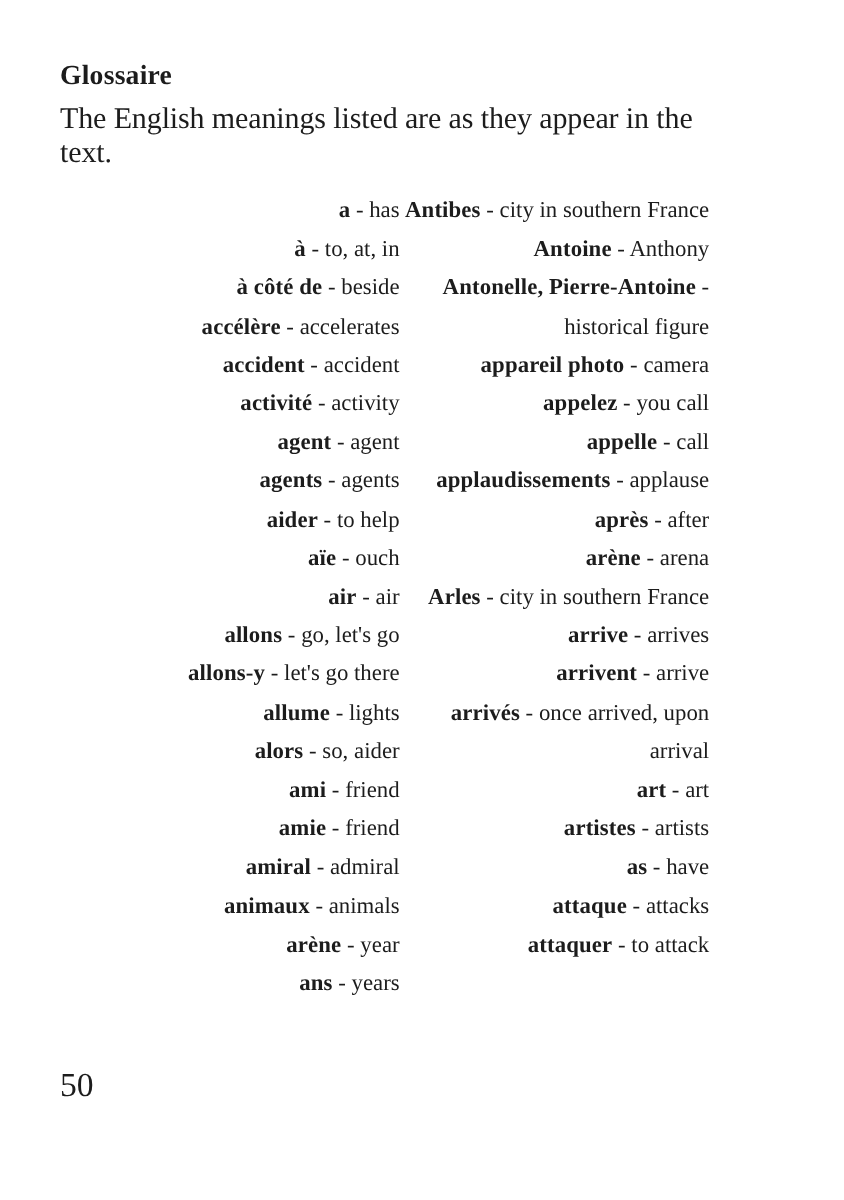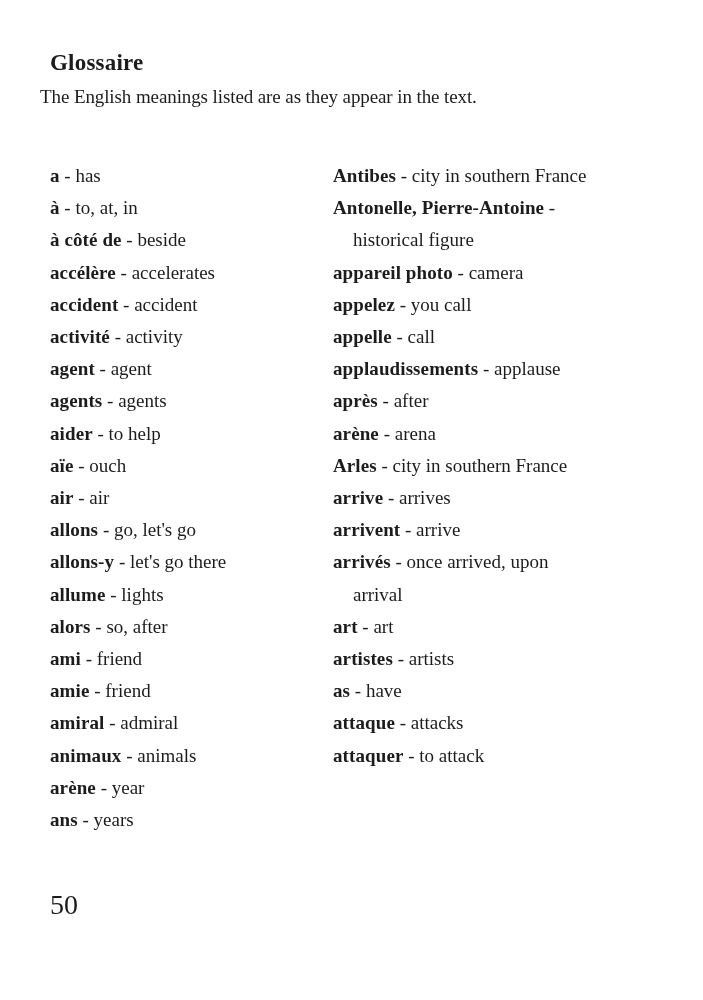--- a/index.html
+++ b/index.html
@@ -20,31 +20,32 @@
   .title {
     position: absolute;
     left: 50px;
     top: 50px;
     font-size: 23px;
     font-weight: bold;
     letter-spacing: 0.2px;
   }
   .subtitle {
     position: absolute;
-    left: 40px;
+    left: 50px;
     top: 86px;
-    font-size: 19px;
+    font-size: 25px;
     letter-spacing: -0.1px;
   }
   .columns {
     position: absolute;
     left: 50px;
     top: 160px;
     width: 610px;
     display: flex;
+    text-align: right;
   }
   .col {
     font-size: 19px;
     line-height: 32.2px;
   }
   .col-left  { width: 283px; margin-right: 0; }
   .col-right { width: 258px; }
   .entry {
     padding-left: 20px;
     text-indent: -20px;
@@ -73,30 +74,31 @@
         <div class="entry"><strong>accident</strong><span> - </span><span>accident</span></div>
         <div class="entry"><strong>activité</strong><span> - </span><span>activity</span></div>
         <div class="entry"><strong>agent</strong><span> - </span><span>agent</span></div>
         <div class="entry"><strong>agents</strong><span> - </span><span>agents</span></div>
         <div class="entry"><strong>aider</strong><span> - </span><span>to help</span></div>
         <div class="entry"><strong>aïe</strong><span> - </span><span>ouch</span></div>
         <div class="entry"><strong>air</strong><span> - </span><span>air</span></div>
         <div class="entry"><strong>allons</strong><span> - </span><span>go, let's go</span></div>
         <div class="entry"><strong>allons-y</strong><span> - </span><span>let's go there</span></div>
         <div class="entry"><strong>allume</strong><span> - </span><span>lights</span></div>
-        <div class="entry"><strong>alors</strong><span> - </span><span>so, after</span></div>
+        <div class="entry"><strong>alors</strong><span> - </span><span>so, aider</span></div>
         <div class="entry"><strong>ami</strong><span> - </span><span>friend</span></div>
         <div class="entry"><strong>amie</strong><span> - </span><span>friend</span></div>
         <div class="entry"><strong>amiral</strong><span> - </span><span>admiral</span></div>
         <div class="entry"><strong>animaux</strong><span> - </span><span>animals</span></div>
         <div class="entry"><strong>arène</strong><span> - </span><span>year</span></div>
         <div class="entry"><strong>ans</strong><span> - </span><span>years</span></div>
       </div>
     <div class="col col-right" id="right-column">
         <div class="entry"><strong>Antibes</strong><span> - </span><span>city in southern France</span></div>
+        <div class="entry"><strong>Antoine</strong><span> - </span><span>Anthony</span></div>
         <div class="entry"><strong>Antonelle, Pierre-Antoine</strong><span> - </span><span>historical figure</span></div>
         <div class="entry"><strong>appareil photo</strong><span> - </span><span>camera</span></div>
         <div class="entry"><strong>appelez</strong><span> - </span><span>you call</span></div>
         <div class="entry"><strong>appelle</strong><span> - </span><span>call</span></div>
         <div class="entry"><strong>applaudissements</strong><span> - </span><span>applause</span></div>
         <div class="entry"><strong>après</strong><span> - </span><span>after</span></div>
         <div class="entry"><strong>arène</strong><span> - </span><span>arena</span></div>
         <div class="entry"><strong>Arles</strong><span> - </span><span>city in southern France</span></div>
         <div class="entry"><strong>arrive</strong><span> - </span><span>arrives</span></div>
         <div class="entry"><strong>arrivent</strong><span> - </span><span>arrive</span></div>

